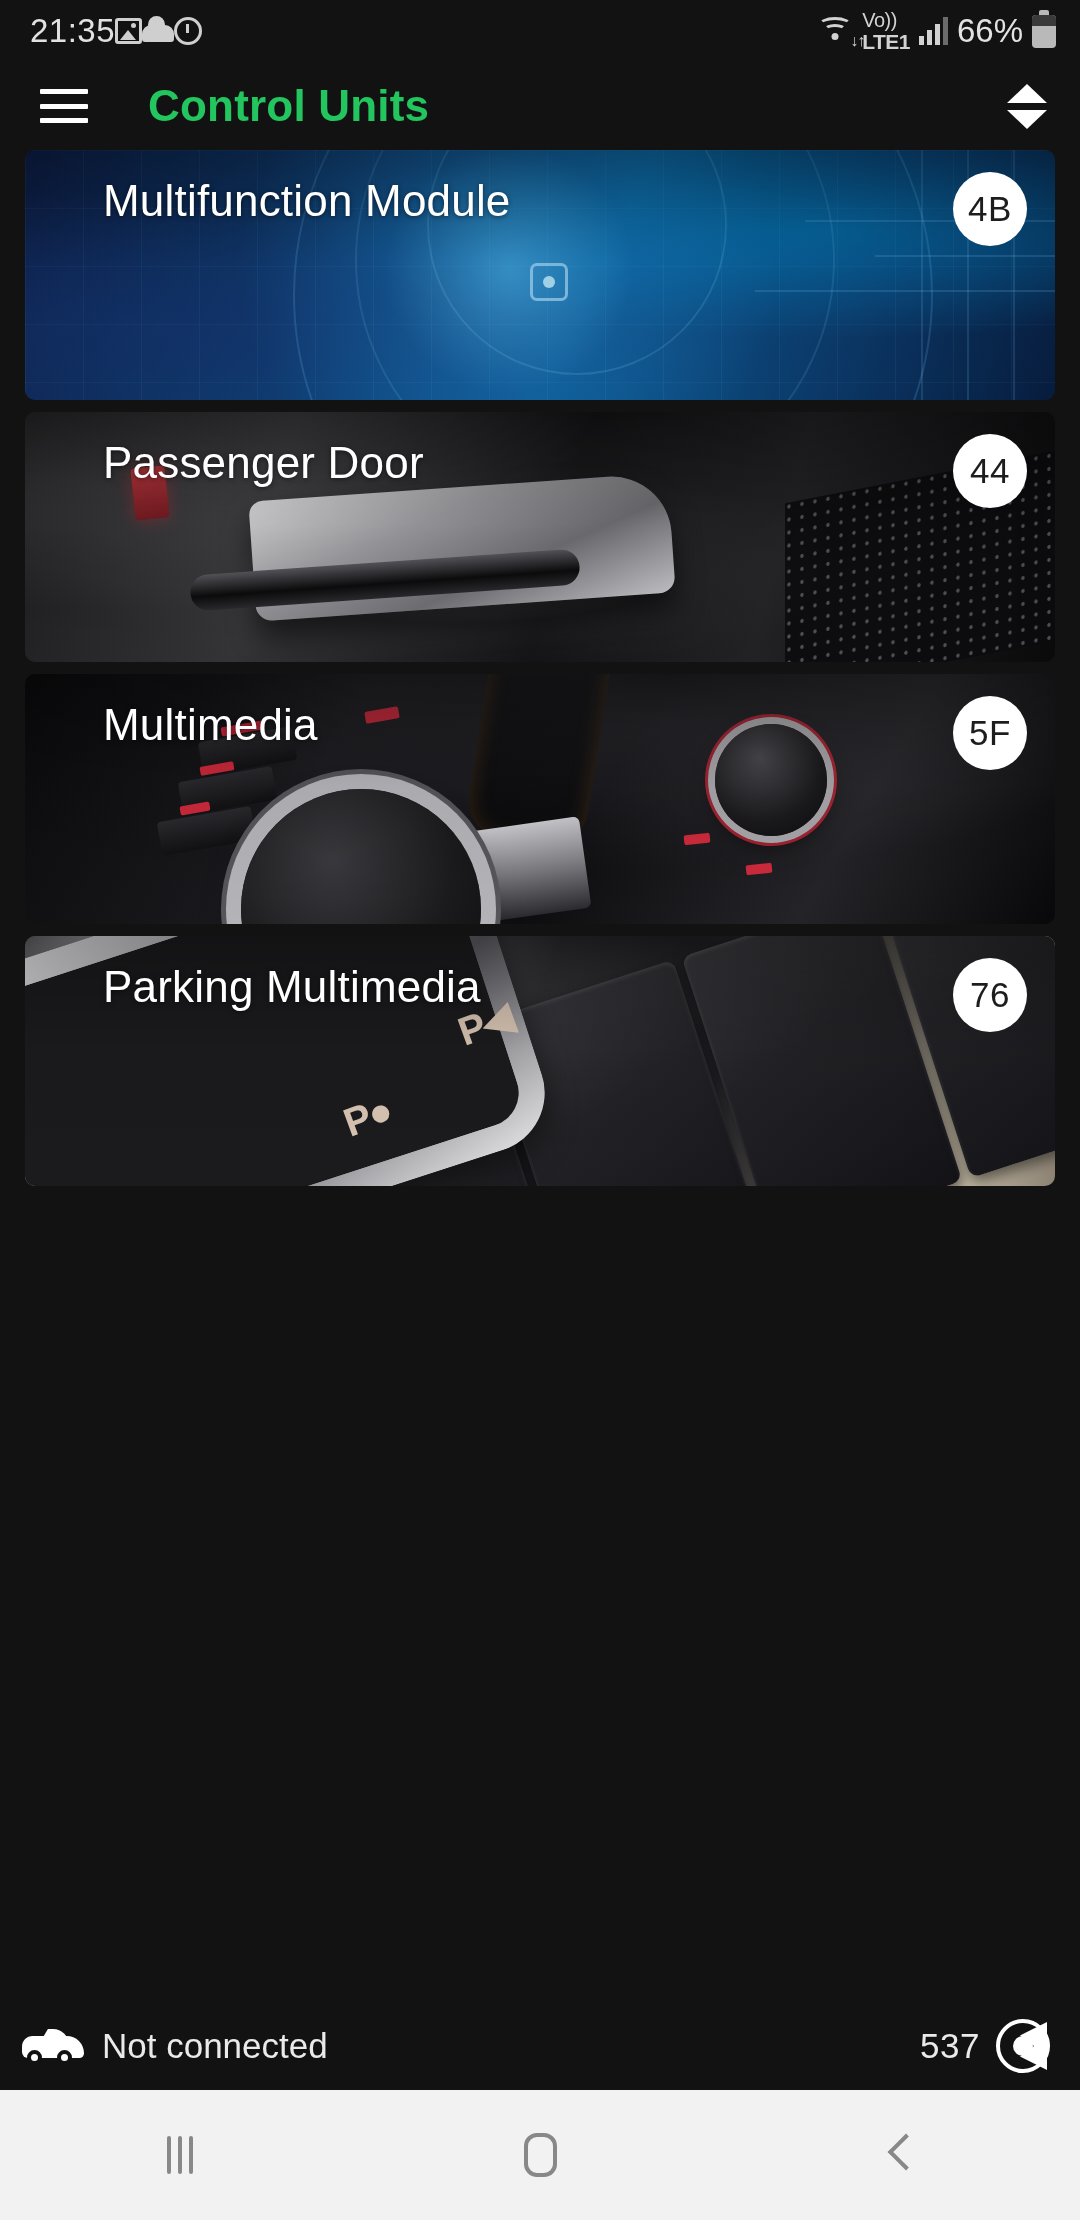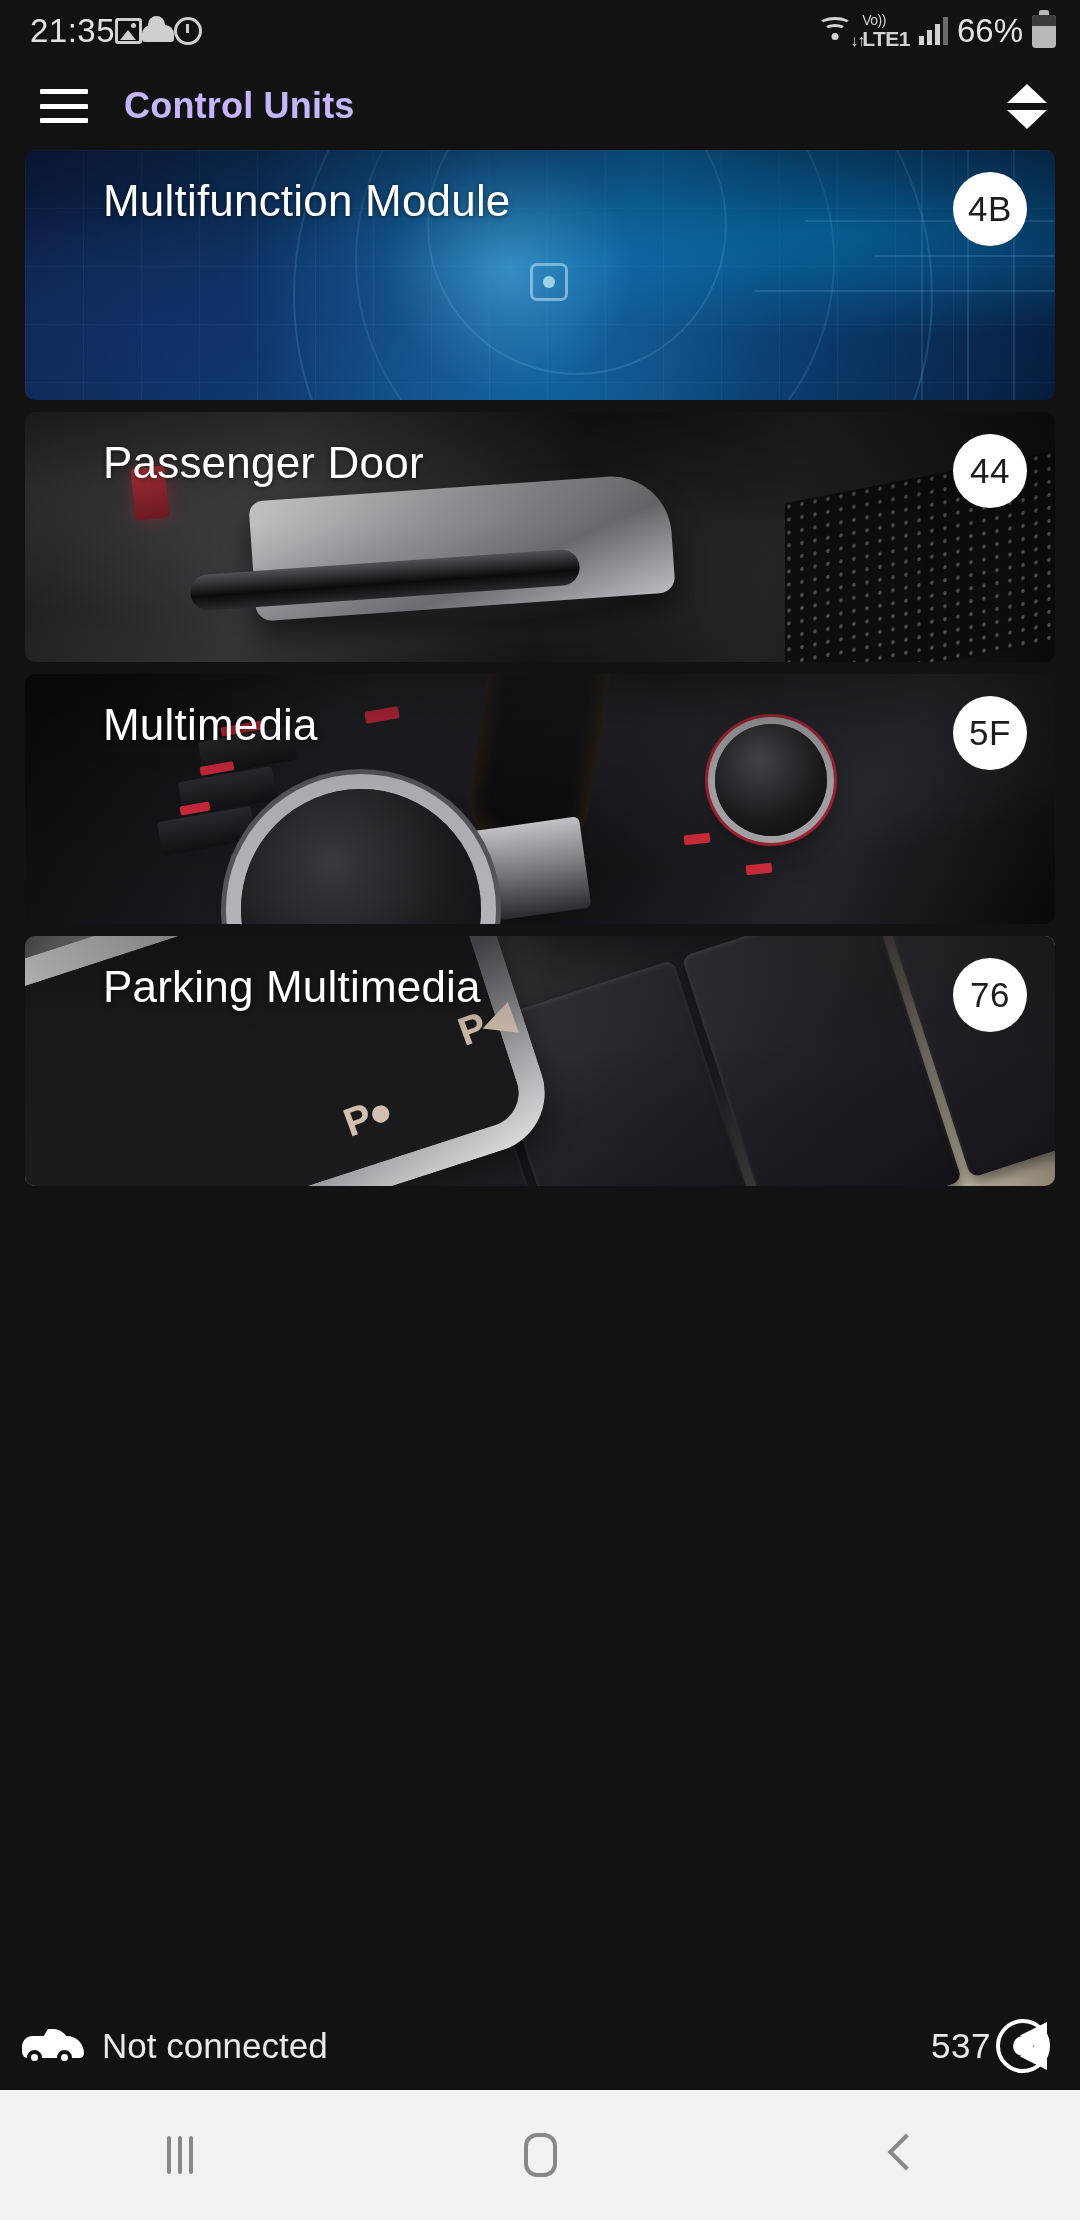--- a/index.html
+++ b/index.html
@@ -65,21 +65,21 @@
   .icon-wifi i:nth-child(2){ width:22px; height:11px; top:8px; }
   .icon-wifi i:nth-child(3){
     width:7px; height:7px; top:17px; border-radius:50%;
     background:#d2d2d2; border:none;
   }
   .wifi-arrows{
     position:absolute; right:-11px; bottom:-3px; font-size:16px;
     color:#d2d2d2; line-height:1; letter-spacing:-1px;
   }
   .icon-volte{ display:flex; flex-direction:column; align-items:flex-start; line-height:1; }
-  .icon-volte .l1{ font-size:14px; color:#d2d2d2; letter-spacing:-0.5px;}
+  .icon-volte .l1{ font-size:20px; color:#d2d2d2; letter-spacing:-0.5px;}
   .icon-volte .l2{ font-size:21px; color:#d2d2d2; letter-spacing:-0.5px; margin-top:1px;font-weight:bold;}
   .icon-signal { display:flex; align-items:flex-end; gap:3px; height:28px; }
   .icon-signal b { width:5px; background:#d2d2d2; display:block; }
   .icon-signal b:nth-child(1){ height:9px; }
   .icon-signal b:nth-child(2){ height:15px; }
   .icon-signal b:nth-child(3){ height:21px; }
   .icon-signal b:nth-child(4){ height:28px; background:#6b6b6b; }
   .icon-batt {
     width:24px; height:33px; border-radius:4px; background:#b9b9b9;
     position:relative;
@@ -97,22 +97,22 @@
   .appbar {
     height:88px; flex:0 0 88px;
     display:flex; align-items:center;
     padding:0 30px 0 40px;
     background:#121212;
   }
   .hamburger { width:48px; height:34px; display:flex; flex-direction:column;
     justify-content:space-between; cursor:pointer; }
   .hamburger span { display:block; height:5px; background:#fff; border-radius:1px; }
   .appbar-title {
-    margin-left:36px;
-    font-size:36px; font-weight:bold; color:#c4b5fd; letter-spacing:0.2px;
+    margin-left:60px;
+    font-size:44px; font-weight:bold; color:#22c55e; letter-spacing:0.2px;
   }
   .sort-icon {
     margin-left:auto; width:46px; height:54px;
     display:flex; flex-direction:column; align-items:center; justify-content:center; gap:7px;
     cursor:pointer;
   }
   .sort-icon .up {
     width:0;height:0;border-left:20px solid transparent;border-right:20px solid transparent;
     border-bottom:19px solid #fff;
   }
@@ -323,21 +323,21 @@
     position:absolute; left:13px; bottom:20px; width:34px; height:16px;
     background:#fff; border-radius:14px 18px 0 0;
     clip-path:polygon(10% 100%, 38% 0%, 88% 0%, 100% 100%);
   }
   .car-icon .w1,.car-icon .w2{
     position:absolute; bottom:0; width:15px;height:15px;border-radius:50%;
     background:#fff; border:4px solid #121212;
   }
   .car-icon .w1{ left:5px; } .car-icon .w2{ left:35px; }
   .bottom-label { margin-left:18px; font-size:35px; color:#eaeaea; }
-  .bottom-right { margin-left:auto; display:flex; align-items:center; gap:5px; }
+  .bottom-right { margin-left:auto; display:flex; align-items:center; gap:16px; }
   .bottom-count { font-size:35px; color:#eaeaea; letter-spacing:0.5px; }
   .carly-logo{
     width:54px; height:54px; border-radius:50%;
     border:4px solid #fff; position:relative; background:#121212;
   }
   .carly-logo::before{
     content:""; position:absolute; left:50%; top:50%;
     transform:translate(-50%,-50%); width:20px; height:20px;
     border-radius:50%; background:#fff;
   }

